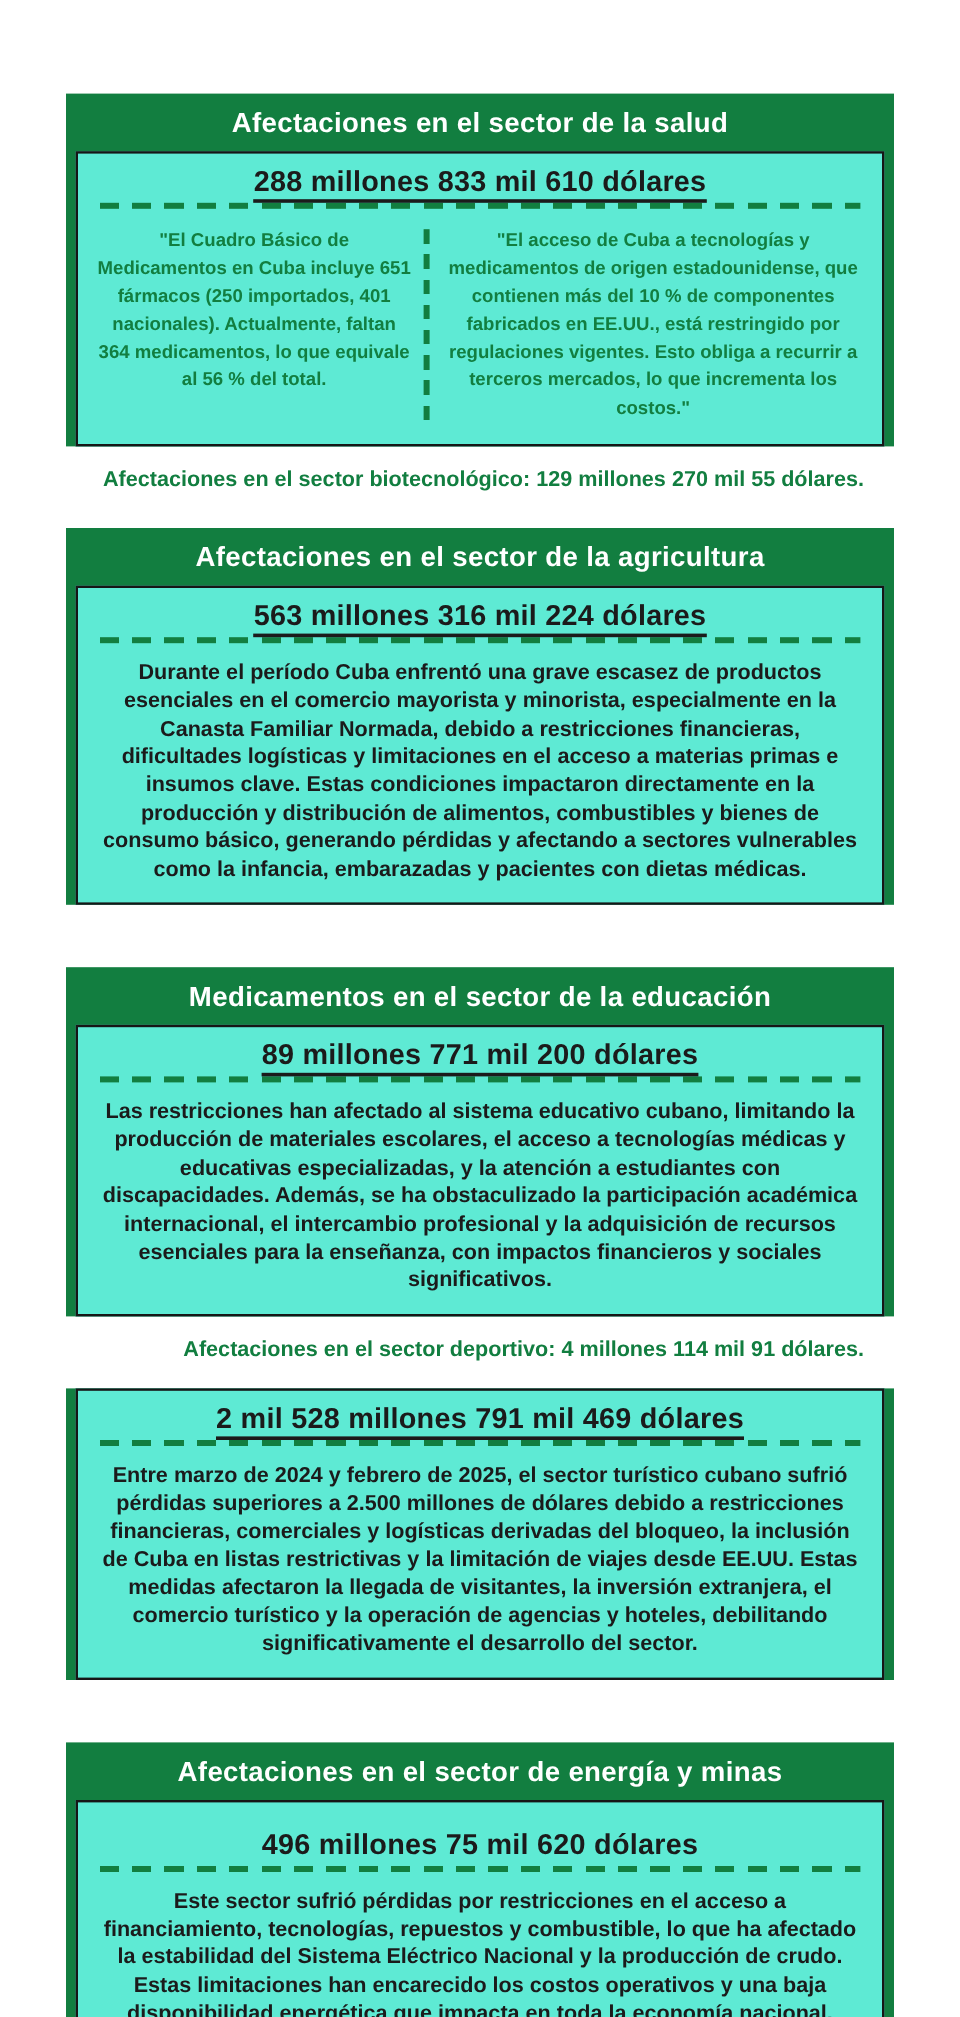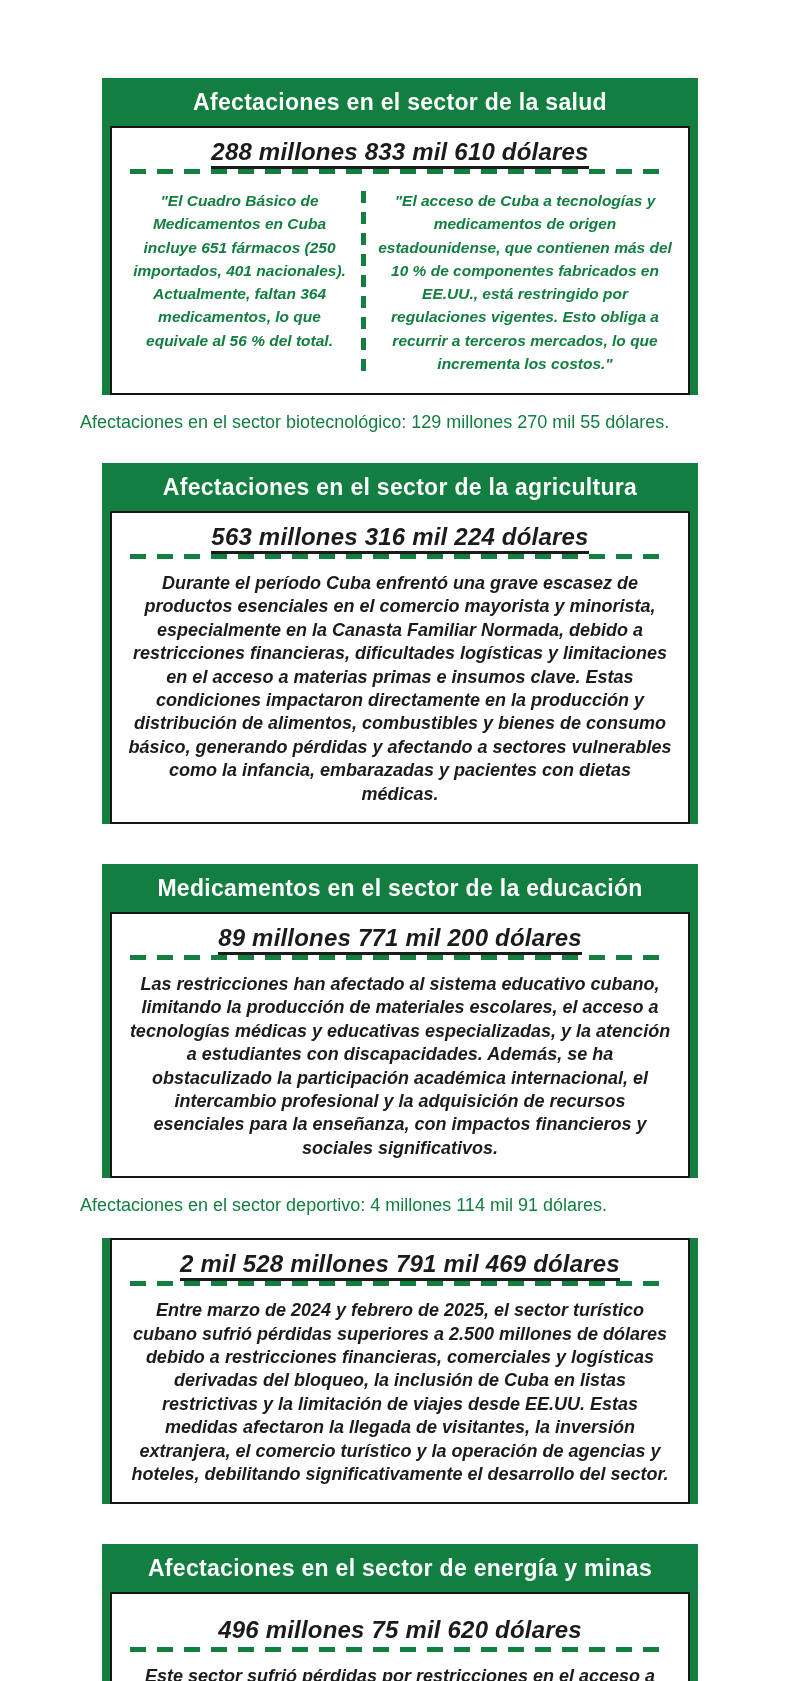--- a/index.html
+++ b/index.html
@@ -13,39 +13,38 @@
     font-family:"Liberation Sans", sans-serif;
     -webkit-font-smoothing:antialiased;
   }
   .page{
     width:800px;
     min-height:1681px;
     padding:78px 0 60px;
   }
   
   .box{
-    width:596px;
+    width:690px;
     margin:0 auto;
     background:var(--green);
   }
   .box-header{
     position:relative;
     color:#ffffff;
     font-size:23px;
     font-weight:bold;
     letter-spacing:.3px;
     text-align:center;
     padding:11px 10px 10px;
   }
   .box-body{
-    background:#ffffff;
+    background:#5eead4;
     border:2px solid #161616;
-    margin:0 8px 0;
+    margin:0 8px 12px;
     padding:10px 14px 16px;
-    font-style:italic;
   }
   .amount{
     text-align:center;
     font-size:24px;
     font-weight:bold;
     color:var(--dark);
     letter-spacing:.2px;
   }
   .amount .u{
     border-bottom:3px solid var(--dark);
@@ -83,24 +82,24 @@
     font-size:18px;
     line-height:1.3;
     text-align:center;
     padding:2px 2px 0;
   }
   
   .note{
     width:640px;
     margin:14px auto 0;
     color:var(--green);
-    font-weight:normal;
+    font-weight:bold;
     font-size:18px;
     line-height:1.45;
-    text-align:left;
+    text-align:right;
   }
   
   .sp-28{height:28px;} .sp-20{height:20px;} .sp-40{height:40px;}
   
   .header-icon{
     position:absolute;
     right:10px;
     top:4px;
     width:48px;
     height:44px;

